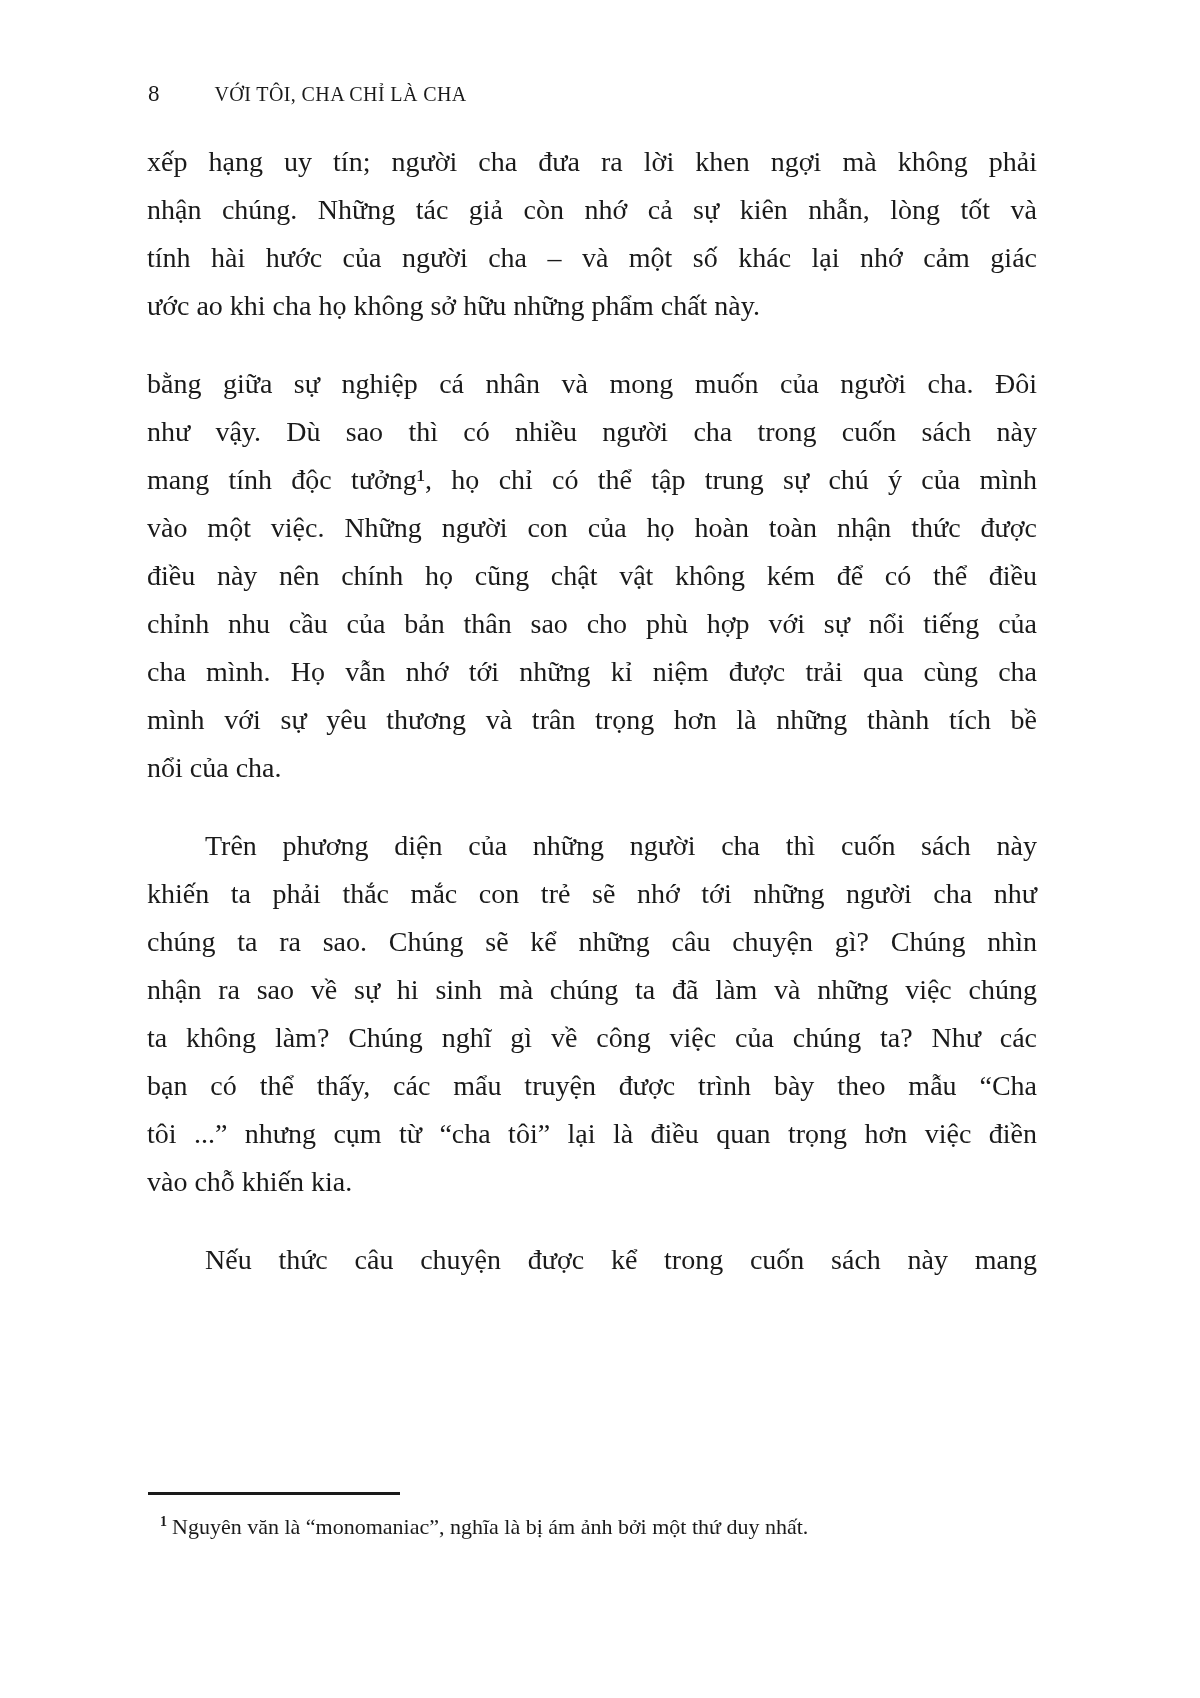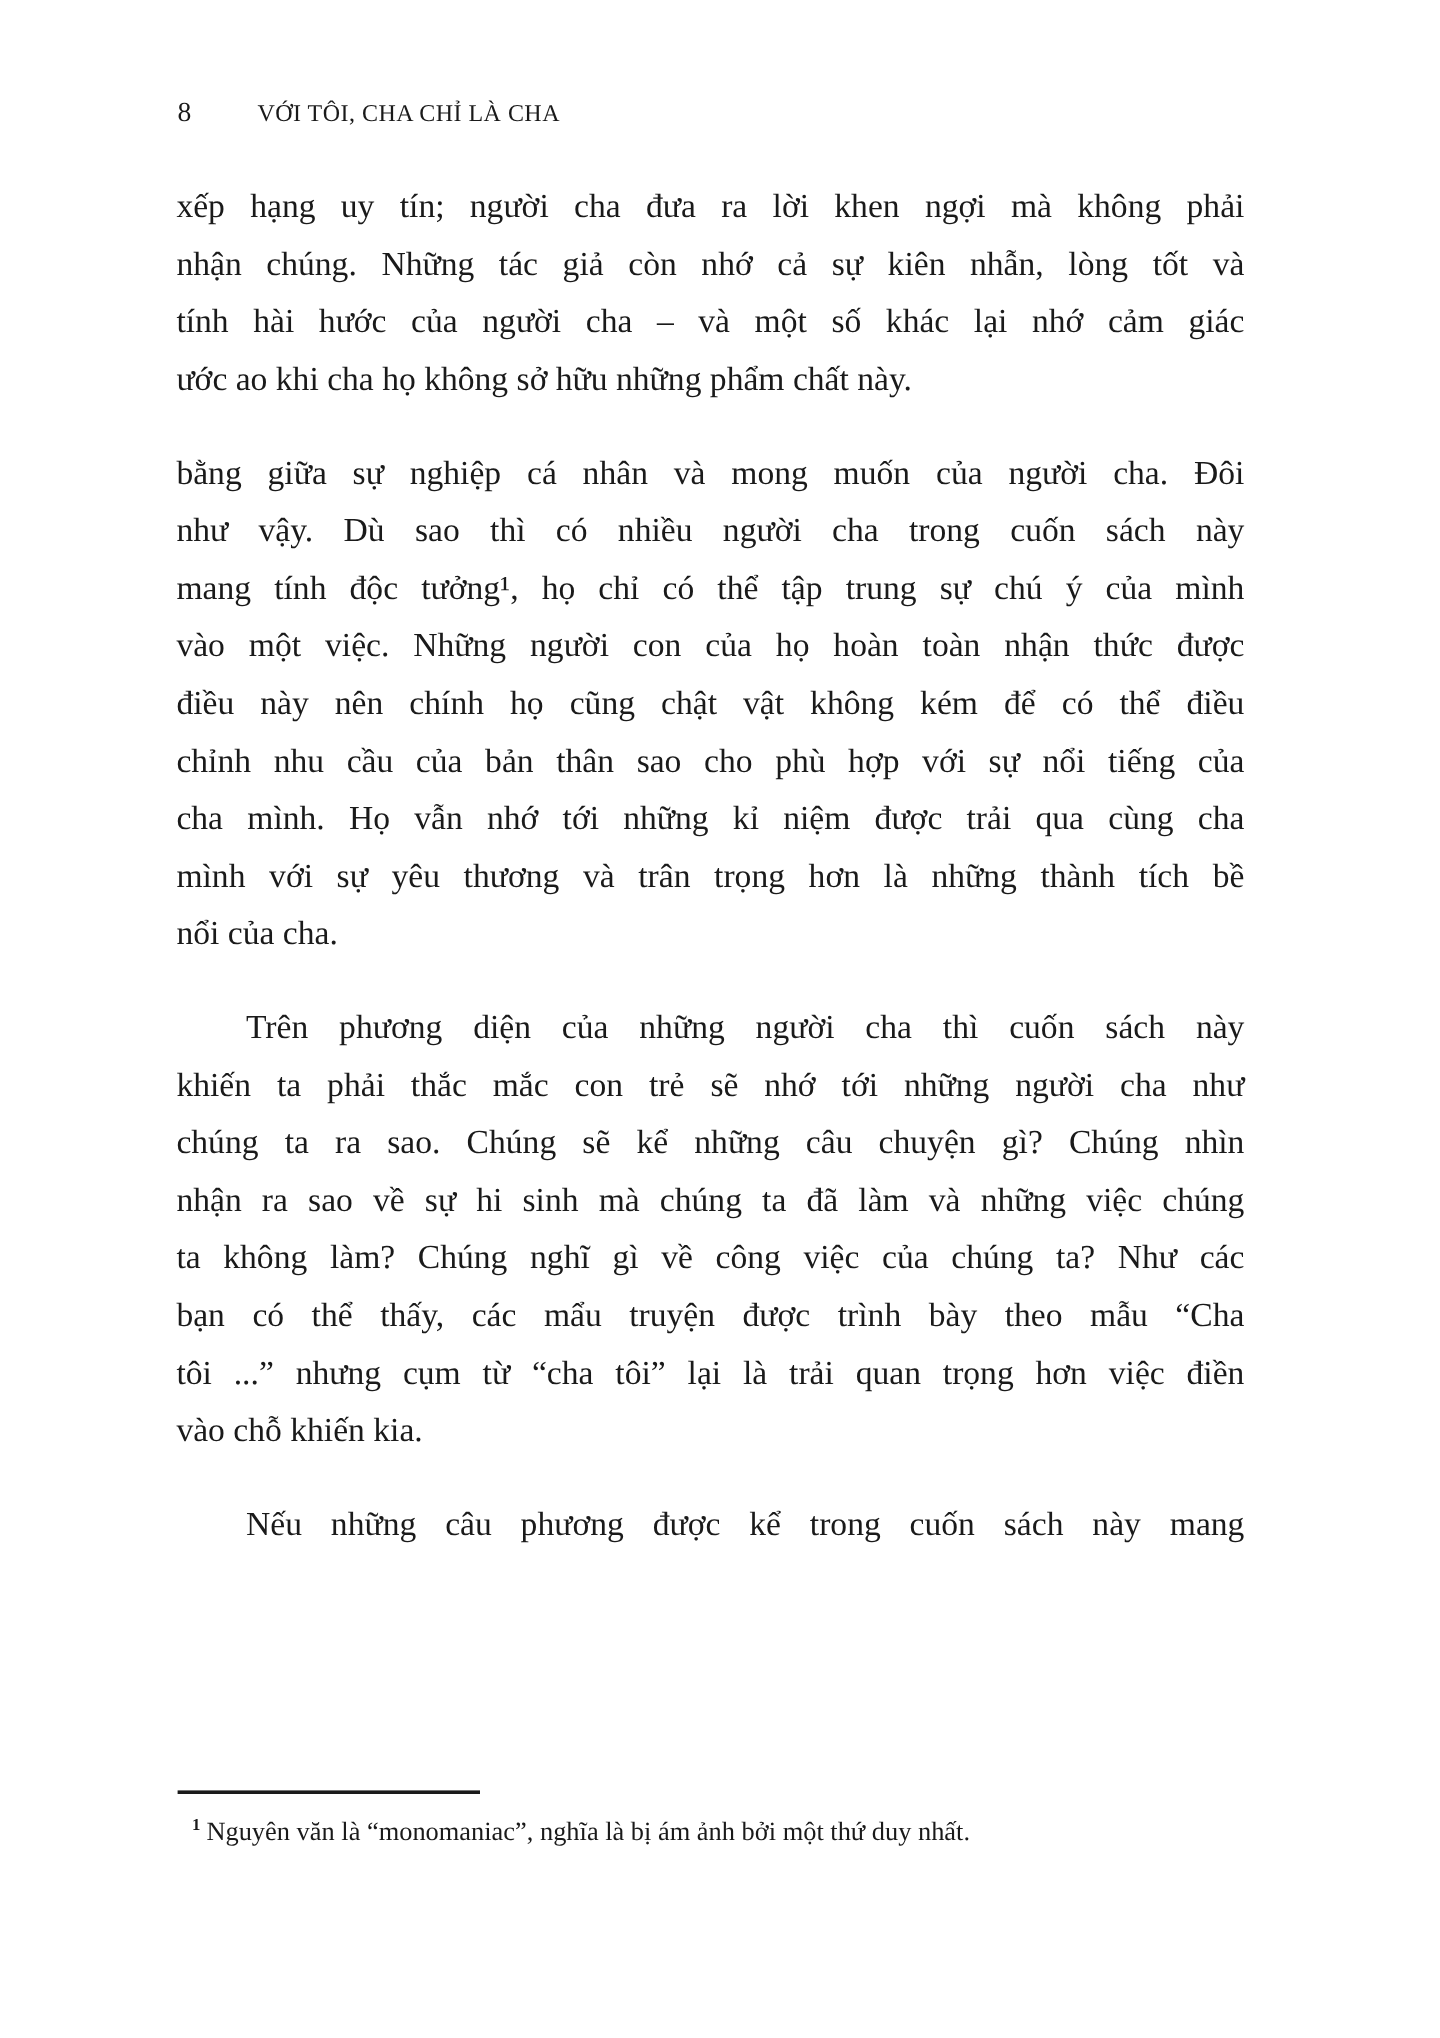--- a/index.html
+++ b/index.html
@@ -31,21 +31,21 @@
   .runtitle {
     font-size: 20px;
     line-height: 28px;
     margin-left: 55px;
     letter-spacing: 0.4px;
   }
   
   .body-text {
     position: absolute;
     left: 147px;
-    top: 149px;
+    top: 138px;
     width: 890px;
   }
   .paragraph {
     margin: 0 0 30px 0;
   }
   .line {
     font-size: 28px;
     line-height: 48px;
     text-align: justify;
     text-align-last: justify;
@@ -109,25 +109,25 @@
         <div class="line">mình với sự yêu thương và trân trọng hơn là những thành tích bề</div>
         <div class="line last">nổi của cha.</div>
       </div>
       <div class="paragraph">
         <div class="line indent">Trên phương diện của những người cha thì cuốn sách này</div>
         <div class="line">khiến ta phải thắc mắc con trẻ sẽ nhớ tới những người cha như</div>
         <div class="line">chúng ta ra sao. Chúng sẽ kể những câu chuyện gì? Chúng nhìn</div>
         <div class="line">nhận ra sao về sự hi sinh mà chúng ta đã làm và những việc chúng</div>
         <div class="line">ta không làm? Chúng nghĩ gì về công việc của chúng ta? Như các</div>
         <div class="line">bạn có thể thấy, các mẩu truyện được trình bày theo mẫu “Cha</div>
-        <div class="line">tôi ...” nhưng cụm từ “cha tôi” lại là trải quan trọng hơn việc điền</div>
+        <div class="line">tôi ...” nhưng cụm từ “cha tôi” lại là điều quan trọng hơn việc điền</div>
         <div class="line last">vào chỗ khiến kia.</div>
       </div>
       <div class="paragraph">
-        <div class="line indent">Nếu những câu phương được kể trong cuốn sách này mang</div>
+        <div class="line indent">Nếu thức câu chuyện được kể trong cuốn sách này mang</div>
       </div>
     </main>
 
   <footer class="footnote">
     <div class="fn-rule"></div>
     <p class="fn-text"><sup>1</sup><span>Nguyên văn là “monomaniac”, nghĩa là bị ám ảnh bởi một thứ duy nhất.</span></p>
   </footer>
 
 </div>
 

